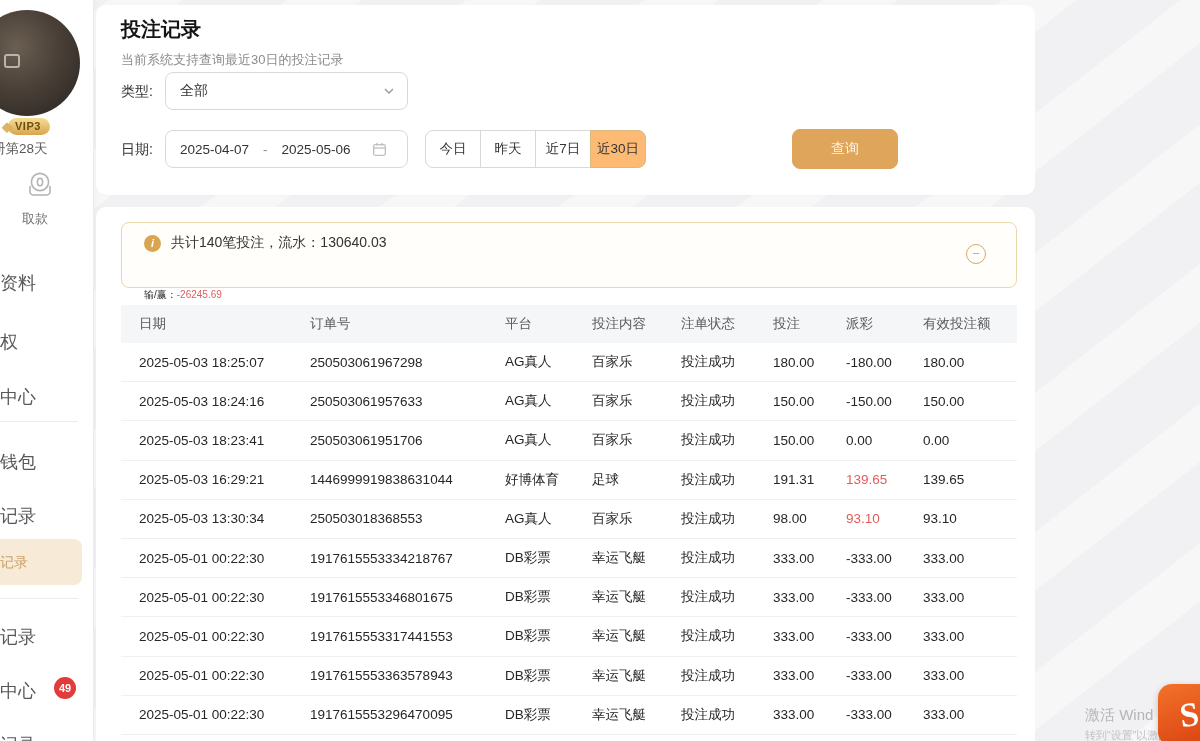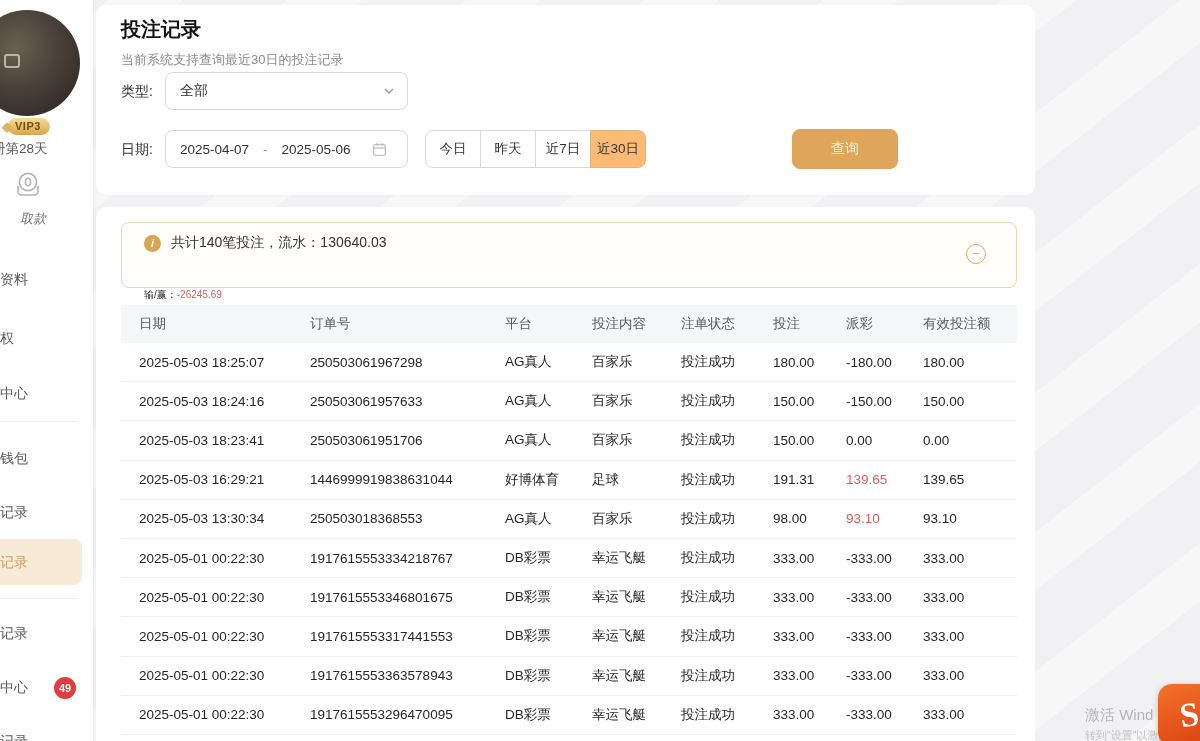--- a/index.html
+++ b/index.html
@@ -13,23 +13,23 @@
     border-right:1px solid #ececee; box-shadow:1px 0 6px rgba(0,0,0,.03); }
   .avatar { position:absolute; left:-26px; top:10px; width:106px; height:106px; border-radius:50%;
     background:radial-gradient(circle at 40% 35%, #6b5f52 0%, #4a4038 45%, #26221f 100%); }
   .avatar .cam { position:absolute; left:30px; top:44px; width:16px; height:14px; border:2px solid #cfcac2; border-radius:3px; opacity:.8; }
   .vip { position:absolute; left:2px; top:118px; display:flex; align-items:center; }
   .vip .gem { color:#dfb35f; font-size:13px; margin-right:-4px; position:relative; z-index:2; text-shadow:0 0 1px #b8913e; }
   .vip .pill { background:linear-gradient(180deg,#f6dd92,#d8a54e); color:#6d4c12; font-weight:bold;
     font-size:11px; padding:2px 9px 3px 7px; border-radius:9px; letter-spacing:.5px; }
   .days { position:absolute; left:-8px; top:140px; font-size:13.5px; color:#595959; white-space:nowrap; }
   .icon-partial { position:absolute; left:-30px; top:172px; }
-  .wd { position:absolute; left:6px; top:168px; width:40px; text-align:right; cursor:pointer;font-style:italic; }
+  .wd { position:absolute; left:22px; top:168px; width:40px; text-align:left; cursor:pointer; }
   .wd .lbl { font-size:13px; color:#6e6e6e; margin-top:2px; }
-  .snav { position:absolute; left:0; font-size:14px; color:#595959; white-space:nowrap; cursor:pointer; }
+  .snav { position:absolute; left:0; font-size:18px; color:#595959; white-space:nowrap; cursor:pointer; }
   .sdiv { position:absolute; left:0; width:78px; height:1px; background:#ededed; }
   .spill { position:absolute; left:0; top:539px; width:82px; height:46px; background:#f7ead7; border-radius:0 8px 8px 0; }
   .spill .t { position:absolute; left:0; top:15px; font-size:14px; color:#c9a26a; white-space:nowrap; }
   .sbadge { position:absolute; left:54px; top:677px; width:22px; height:22px; border-radius:50%; background:#e23b3b;
     color:#fff; font-size:11px; font-weight:bold; display:flex; align-items:center; justify-content:center; }
   
   .card { position:absolute; background:#fff; border-radius:10px; box-shadow:0 1px 3px rgba(0,0,0,.02); }
   .card1 { left:96px; top:5px; width:939px; height:190px; }
   .card2 { left:96px; top:207px; width:939px; height:560px; }
   .pgtitle { position:absolute; left:25px; top:11px; font-size:20px; font-weight:bold; color:#141414; }

